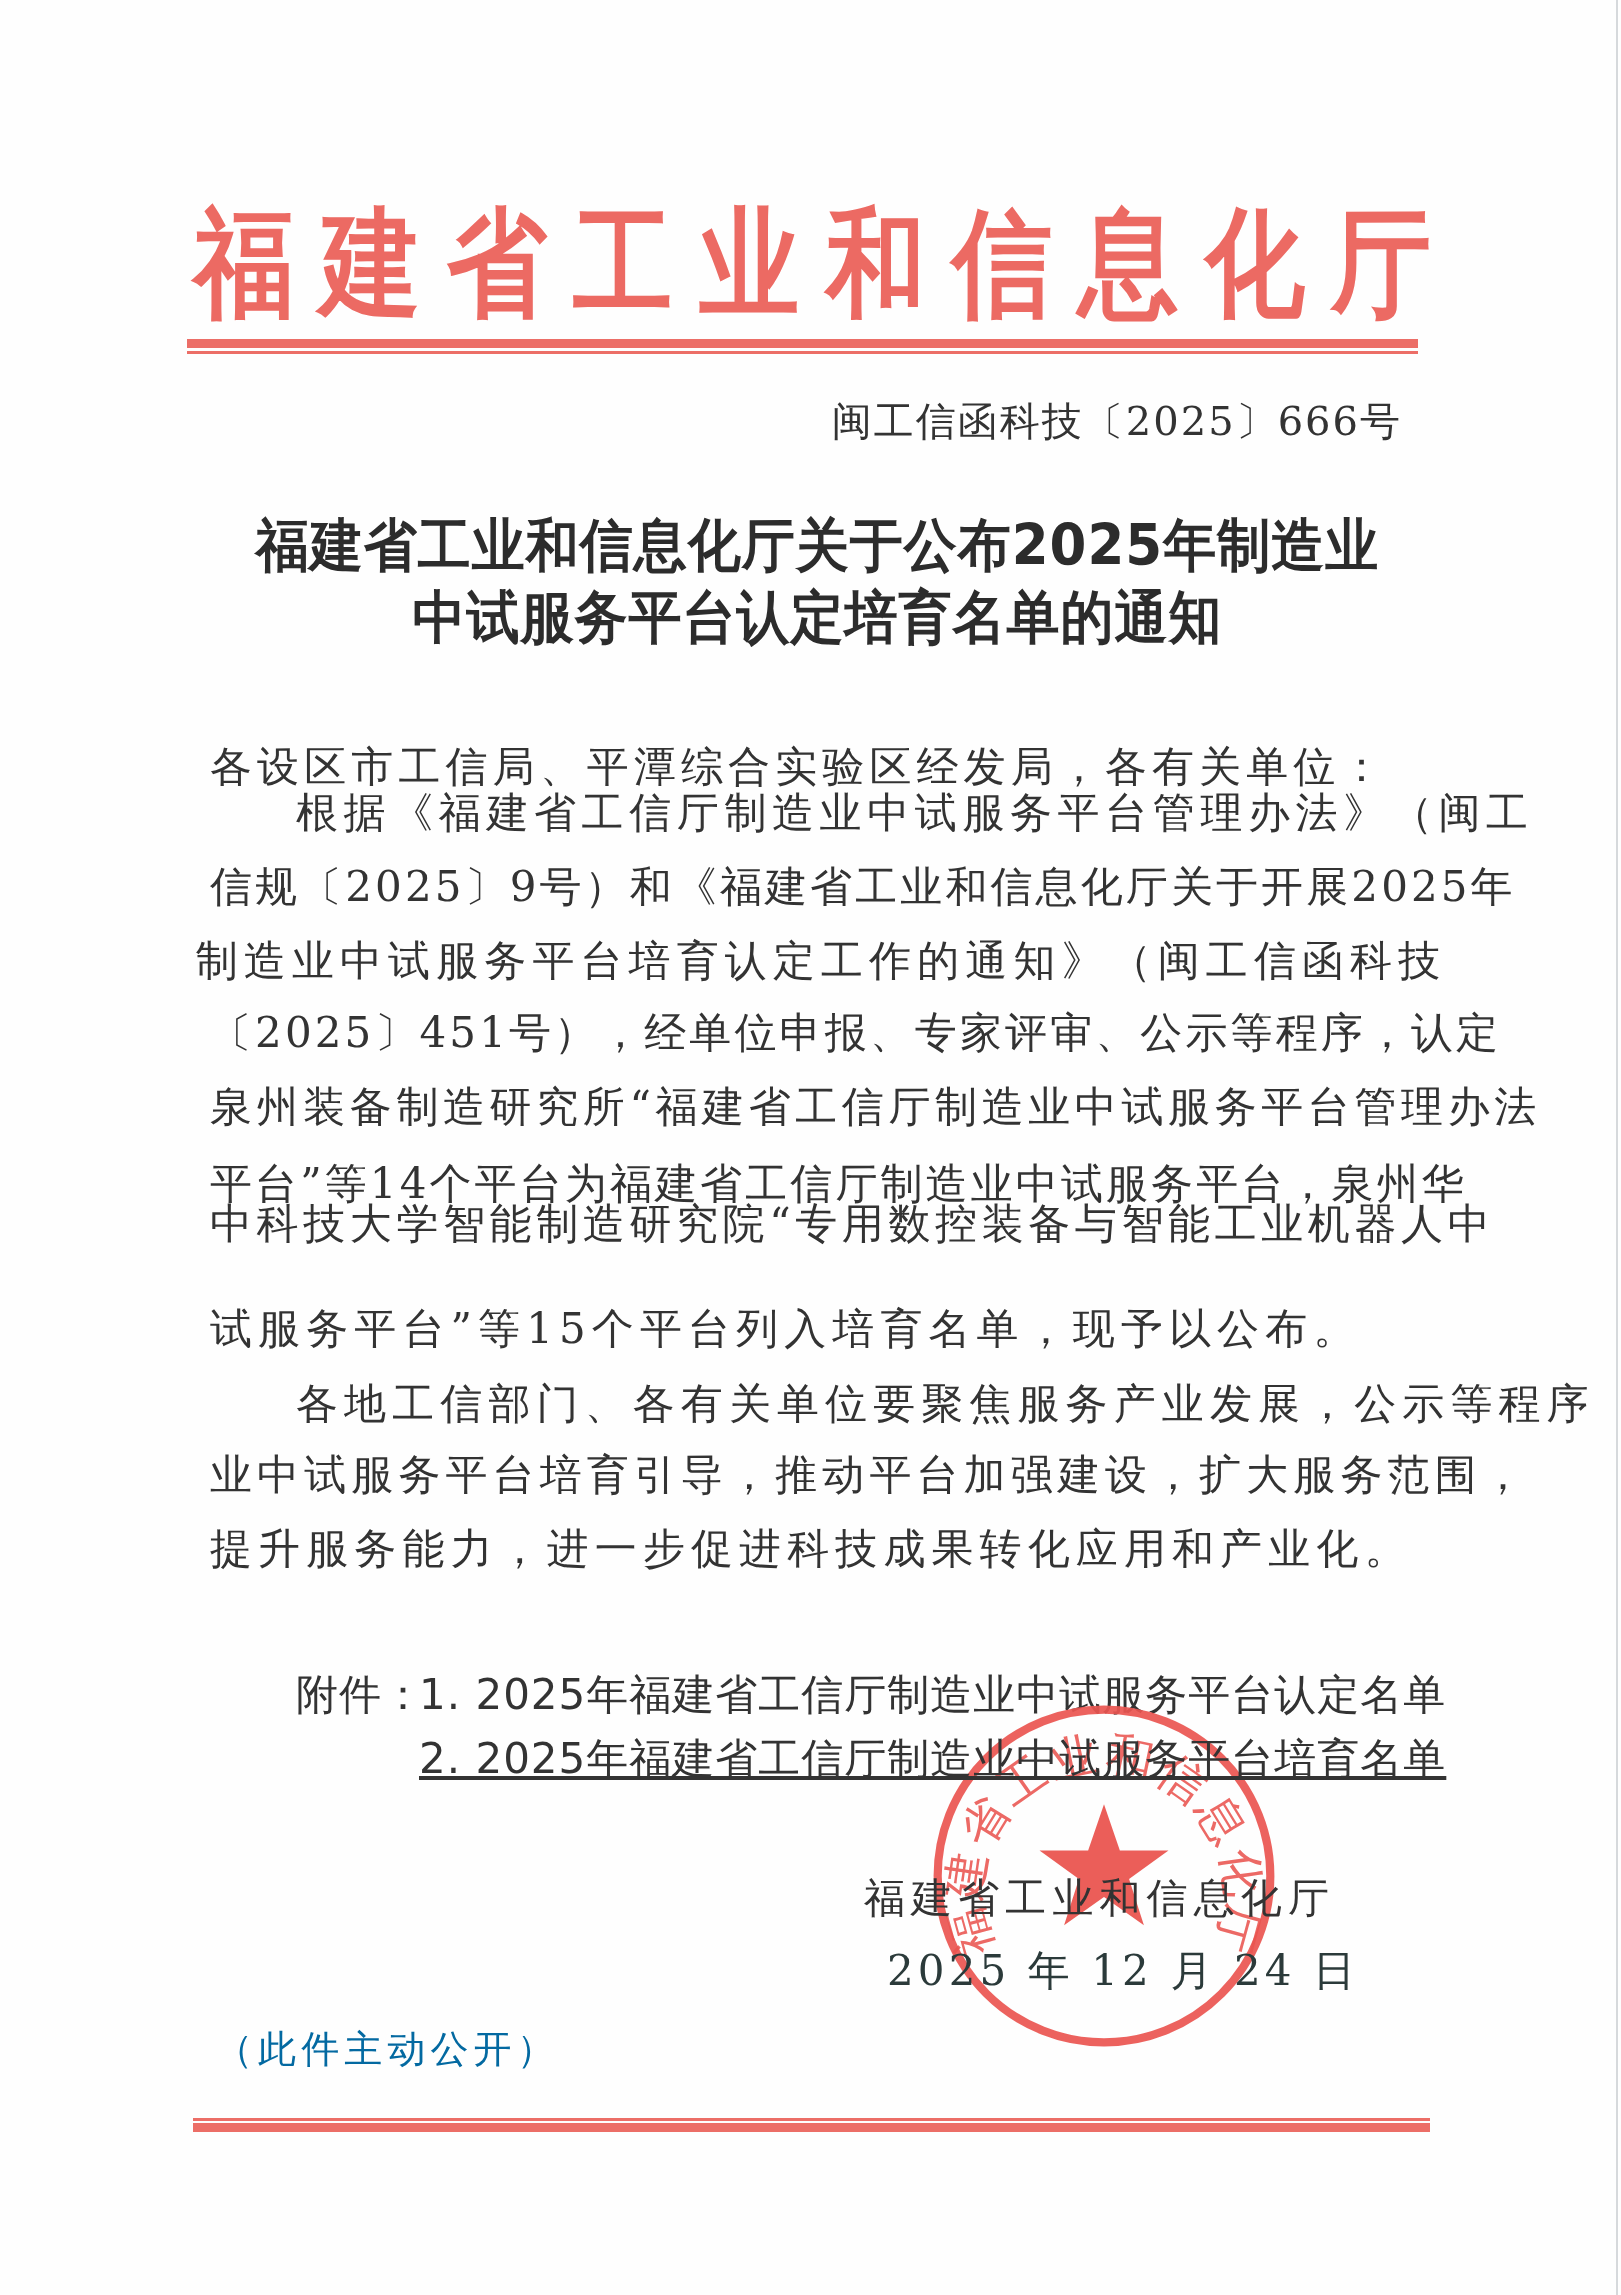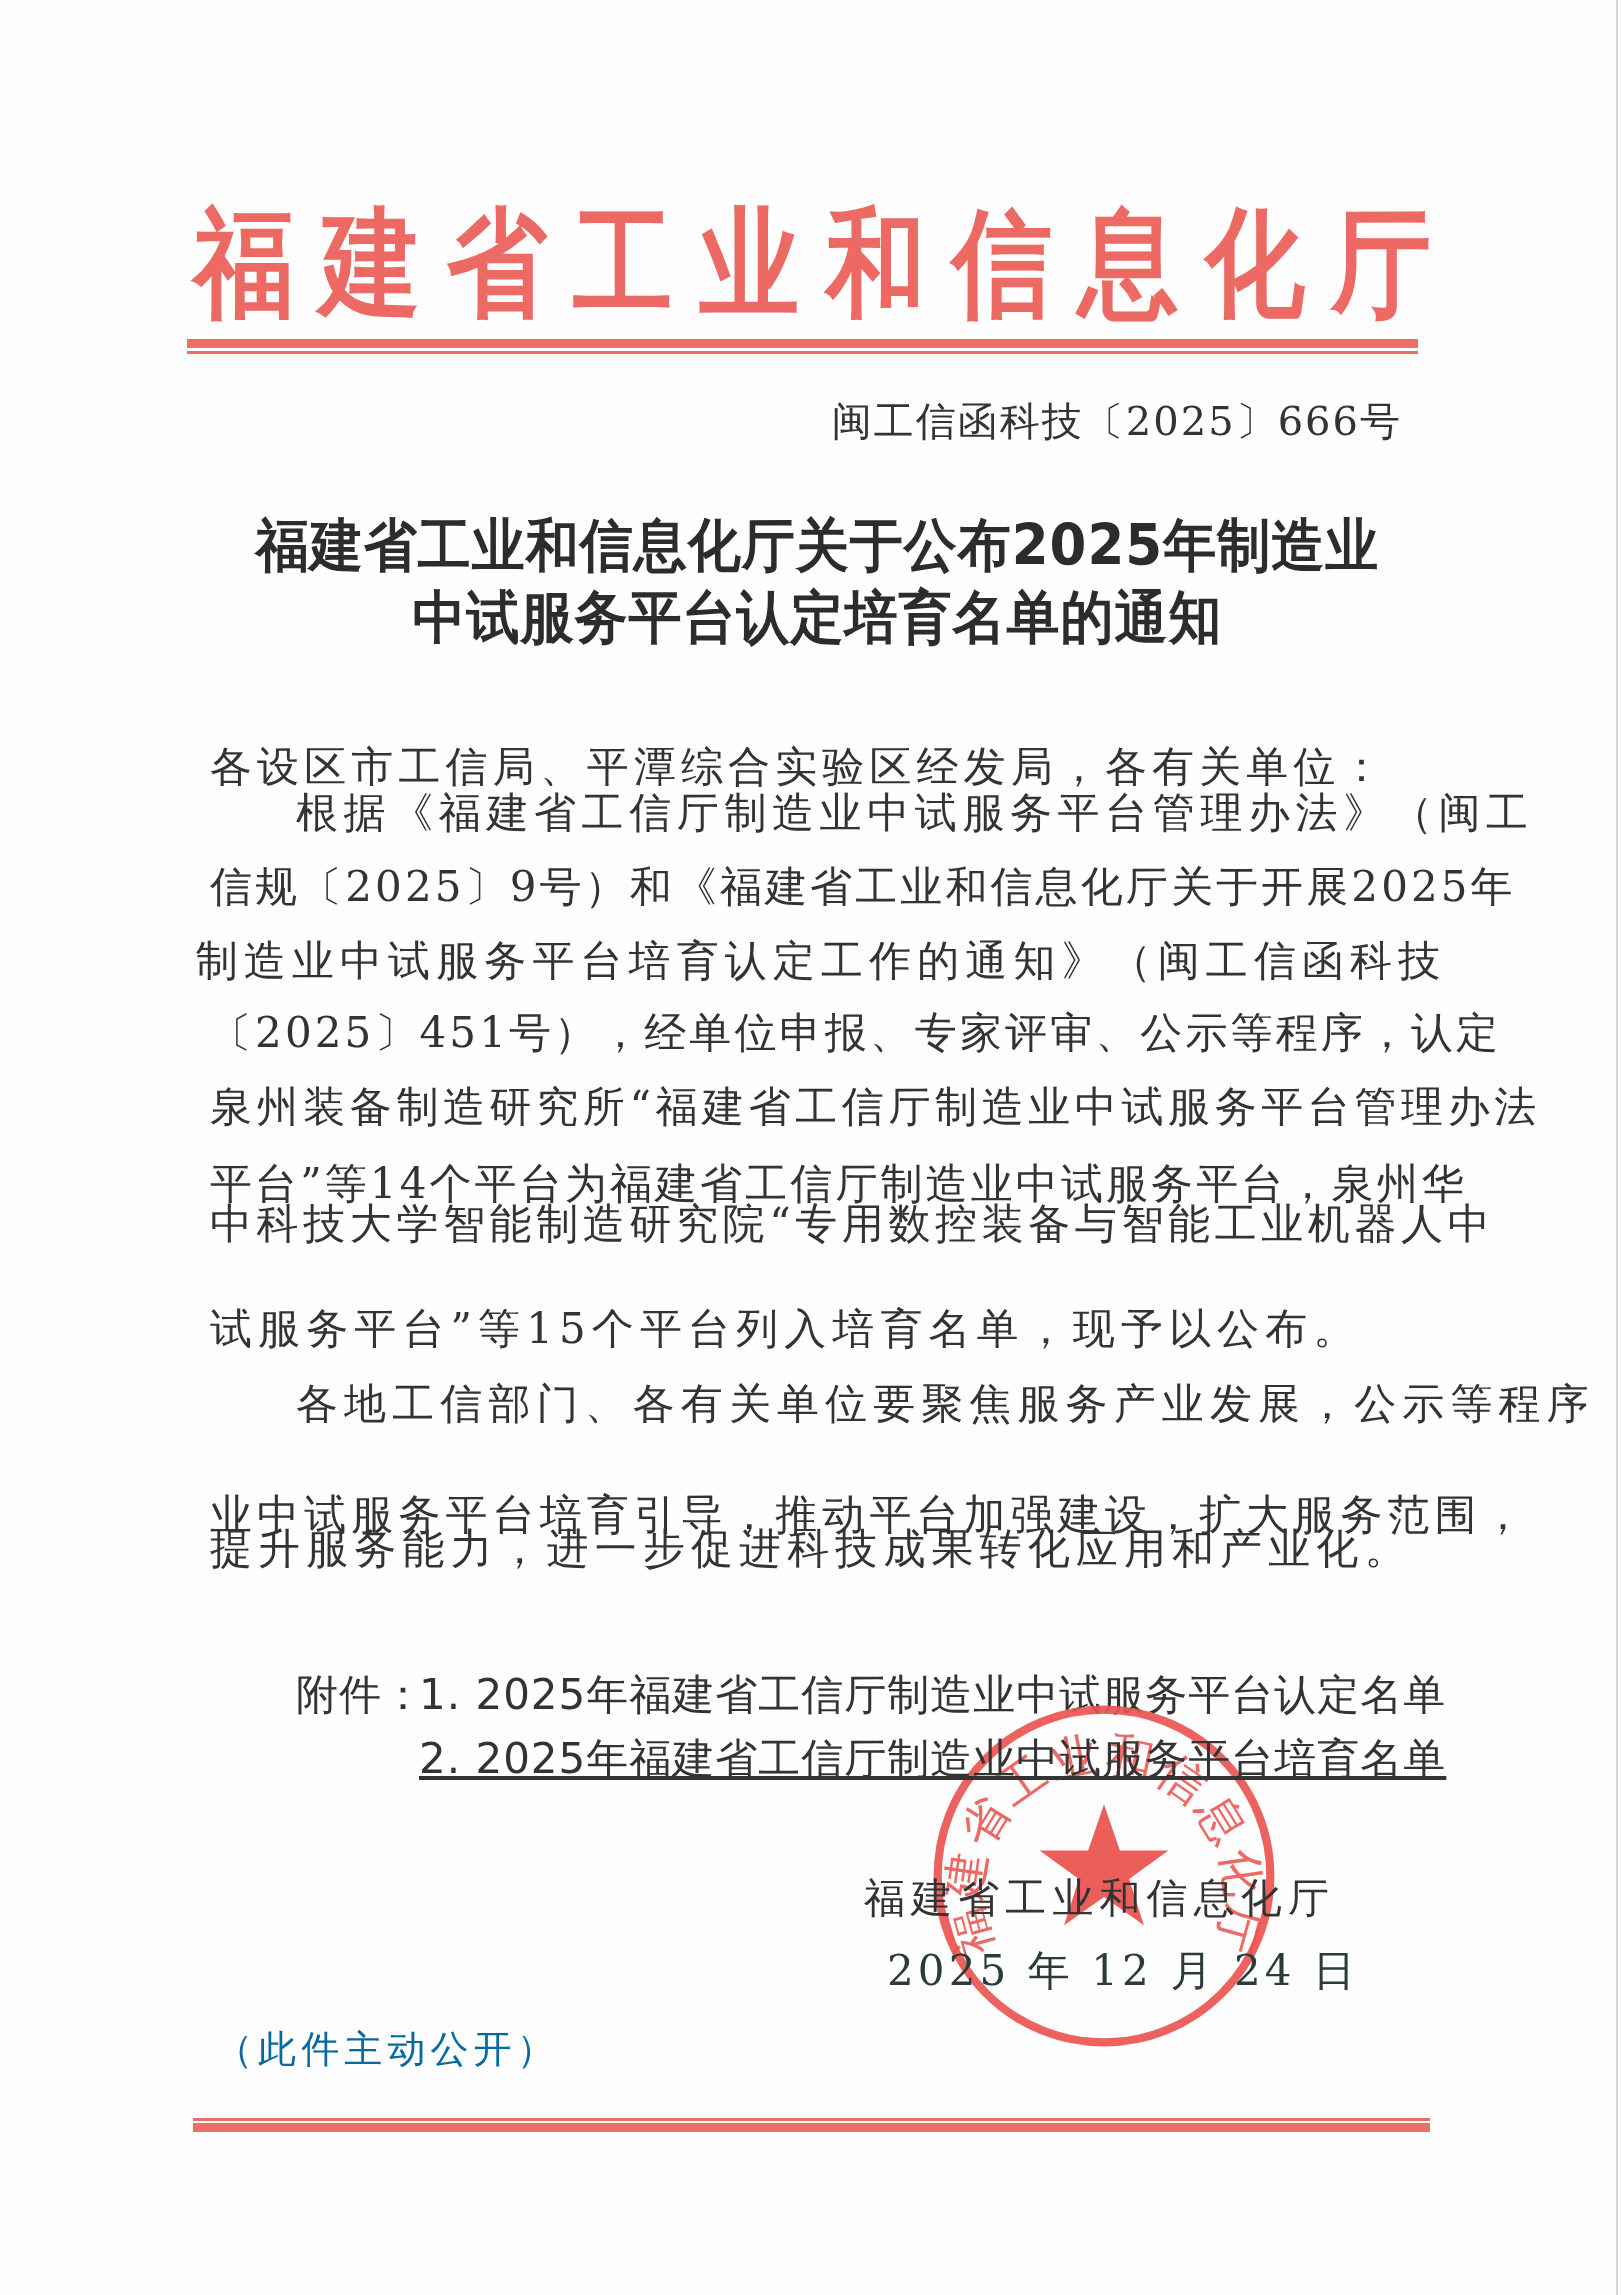--- a/index.html
+++ b/index.html
@@ -97,21 +97,21 @@
     <span style="letter-spacing:4.6px;">中科技大学智能制造研究院“专用数控装备与智能工业机器人中</span>
   </div>
   <div class="body-line last" style="top:1303px;">
     <span>试服务平台”等15个平台列入培育名单，现予以公布。</span>
   </div>
 
   <div class="body-line indent" style="top:1378px;">
     <span style="letter-spacing:6.1px;">各地工信部门、各有关单位要聚焦服务产业发展，公示等程序</span>
   </div>
   <div class="body-line" style="top:1449px;">
-    <span style="letter-spacing:5.1px;margin-top:40px;">业中试服务平台培育引导，推动平台加强建设，扩大服务范围，</span>
+    <span style="letter-spacing:5.1px;">业中试服务平台培育引导，推动平台加强建设，扩大服务范围，</span>
   </div>
   <div class="body-line last" style="top:1523px;">
     <span>提升服务能力，进一步促进科技成果转化应用和产业化。</span>
   </div>
 
   <div class="attach" style="left:296px; top:1669px;">附件：</div>
   <div class="attach" style="left:419px; top:1669px;">1. 2025年福建省工信厅制造业中试服务平台认定名单</div>
   <div class="attach z-top" style="left:419px; top:1733px;text-decoration:underline;">2. 2025年福建省工信厅制造业中试服务平台培育名单</div>
 
   <div class="seal">

